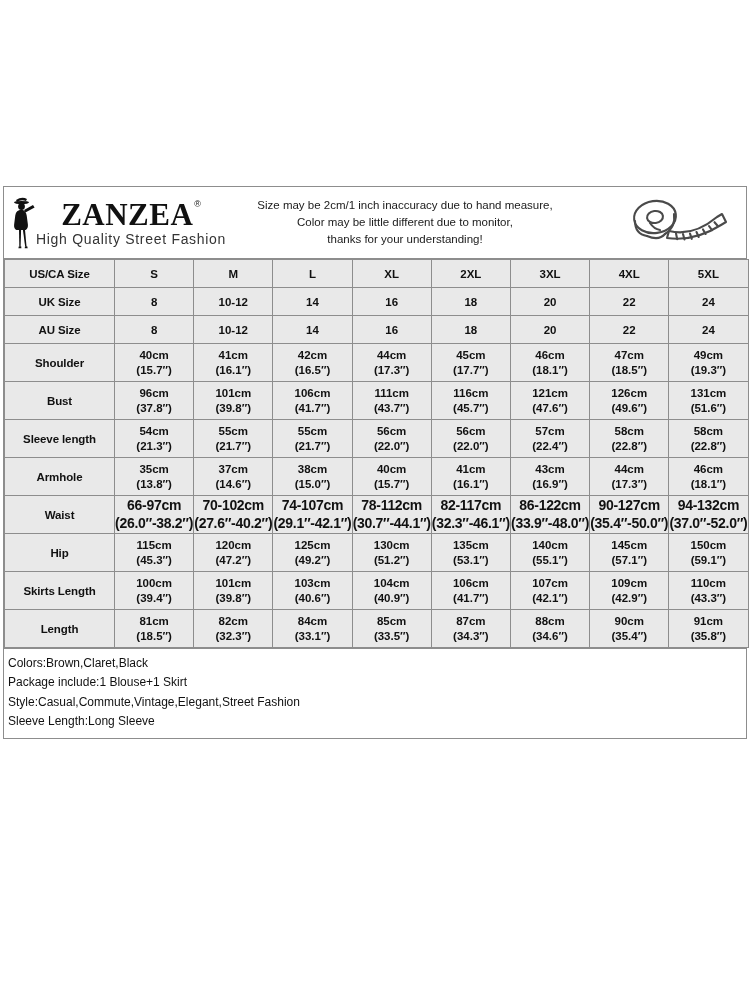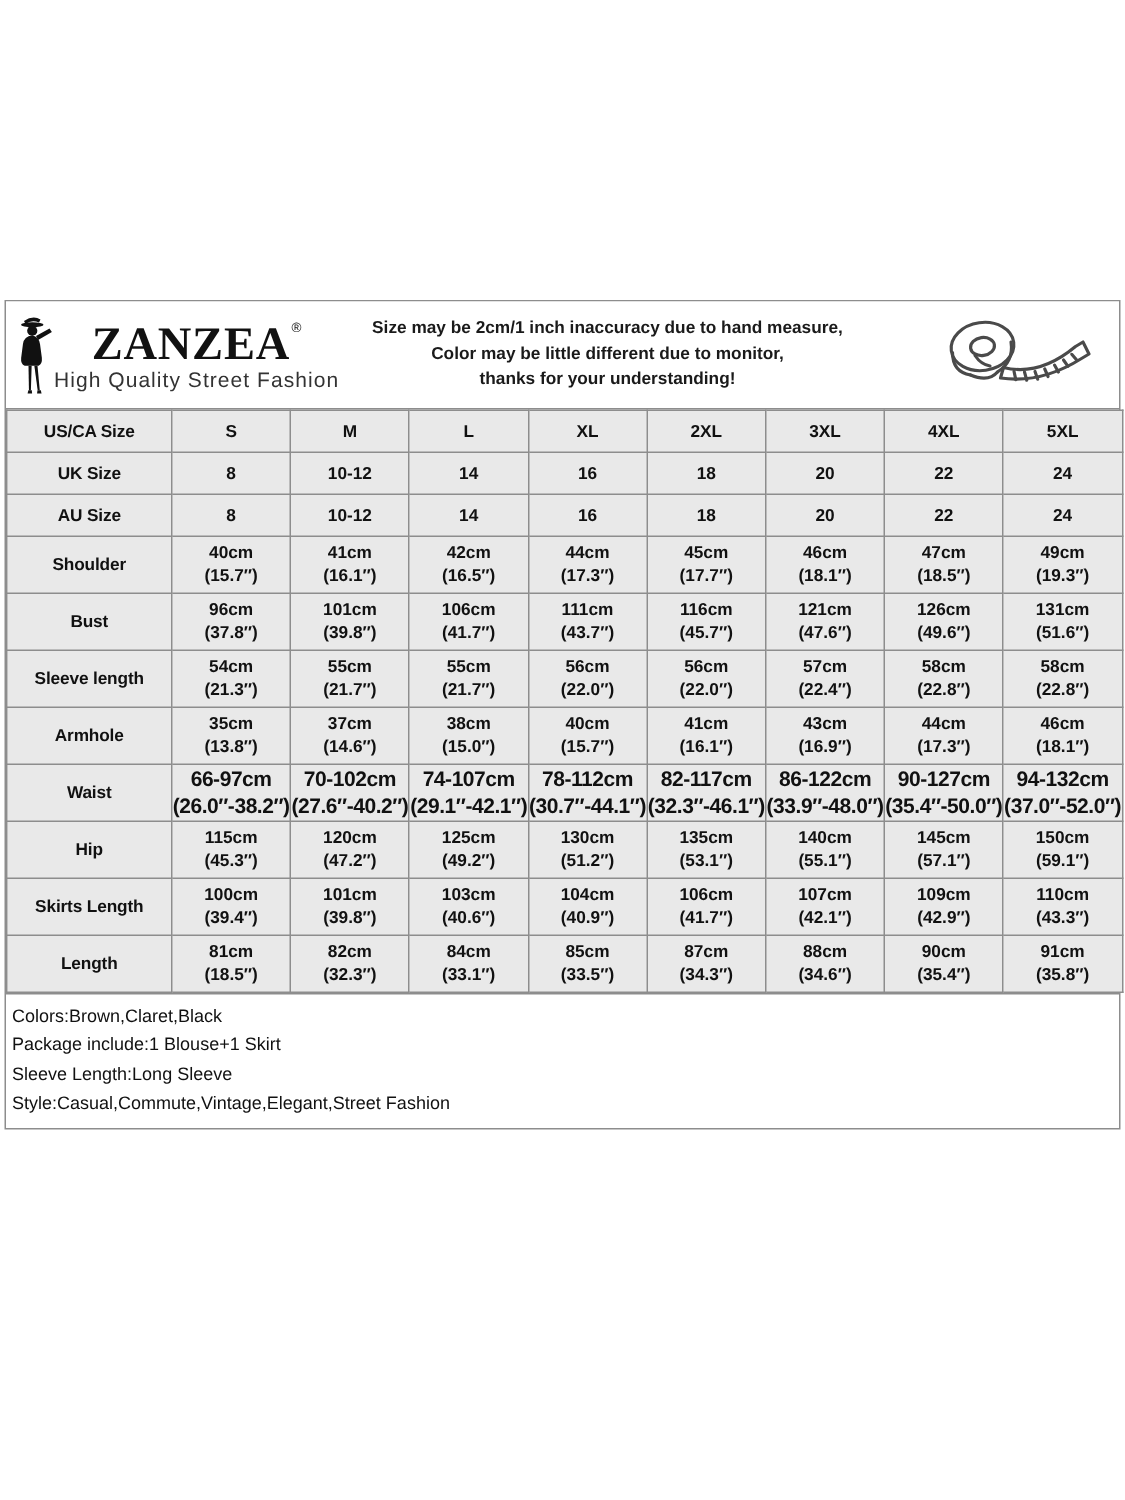--- a/index.html
+++ b/index.html
@@ -12,21 +12,21 @@
     height: 1000px;
     font-family: "Liberation Sans", sans-serif;
     color: #000000;
     position: relative;
     overflow: hidden;
   }
 
   #chart-wrap {
     position: absolute;
     left: 3px;
-    top: 200px;
+    top: 186px;
     width: 744px;
     box-sizing: border-box;
     border: 1px solid #8d8d8d;
     background: #ffffff;
   }
 
   
   .header-band {
     display: flex;
     align-items: center;
@@ -75,21 +75,21 @@
     letter-spacing: 0.7px;
     color: #333;
     margin-top: 1px;
     white-space: nowrap;
   }
 
   .notice-cell {
     flex: 1 1 auto;
     text-align: center;
     font-size: 11.5px;
-    font-weight: bold;
+    font-weight: normal;
     line-height: 1.45;
     color: #1a1a1a;
     padding: 0 4px;
   }
   .notice-cell div { white-space: nowrap; }
 
   .tape-cell {
     width: 132px;
     flex: 0 0 132px;
     display: flex;
@@ -553,17 +553,17 @@
             <span class="inch">(35.8″)</span>
           </td>
       </tr>
 
     </tbody>
   </table>
 
   <div class="notes">
     <div>Colors:Brown,Claret,Black</div>
     <div>Package include:1 Blouse+1 Skirt</div>
+    <div>Style:Casual,Commute,Vintage,Elegant,Street Fashion</div>
     <div>Sleeve Length:Long Sleeve</div>
-    <div>Style:Casual,Commute,Vintage,Elegant,Street Fashion</div>
   </div>
 
 </div>
 
 </body></html>

